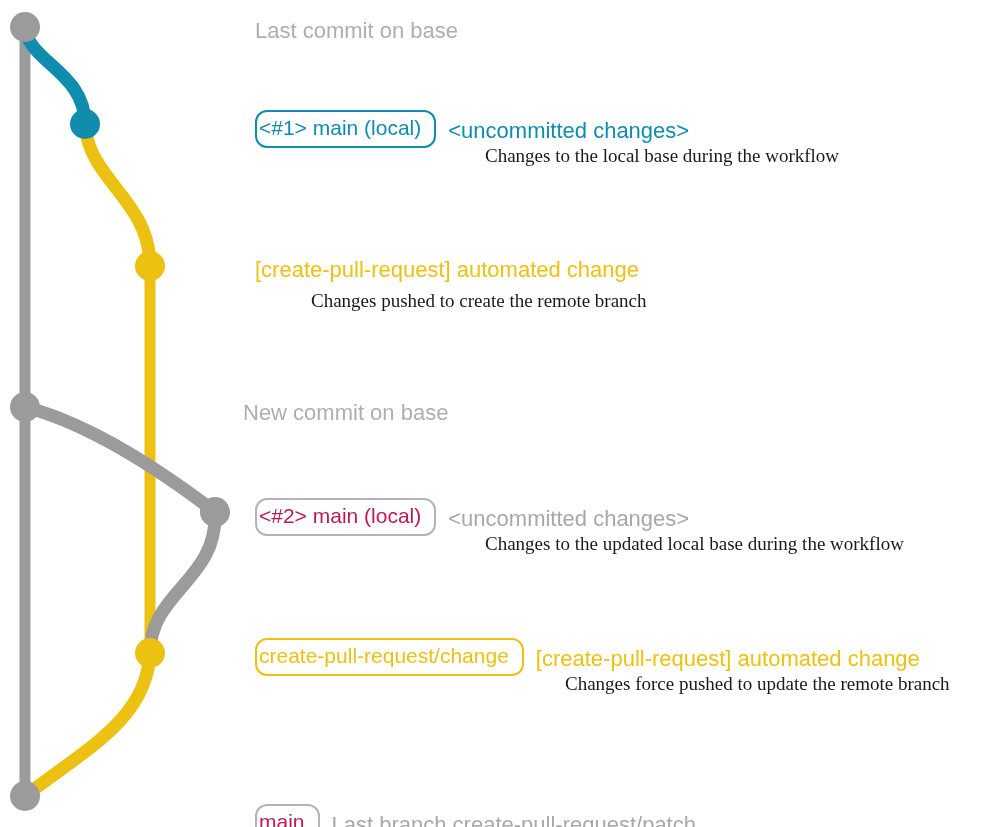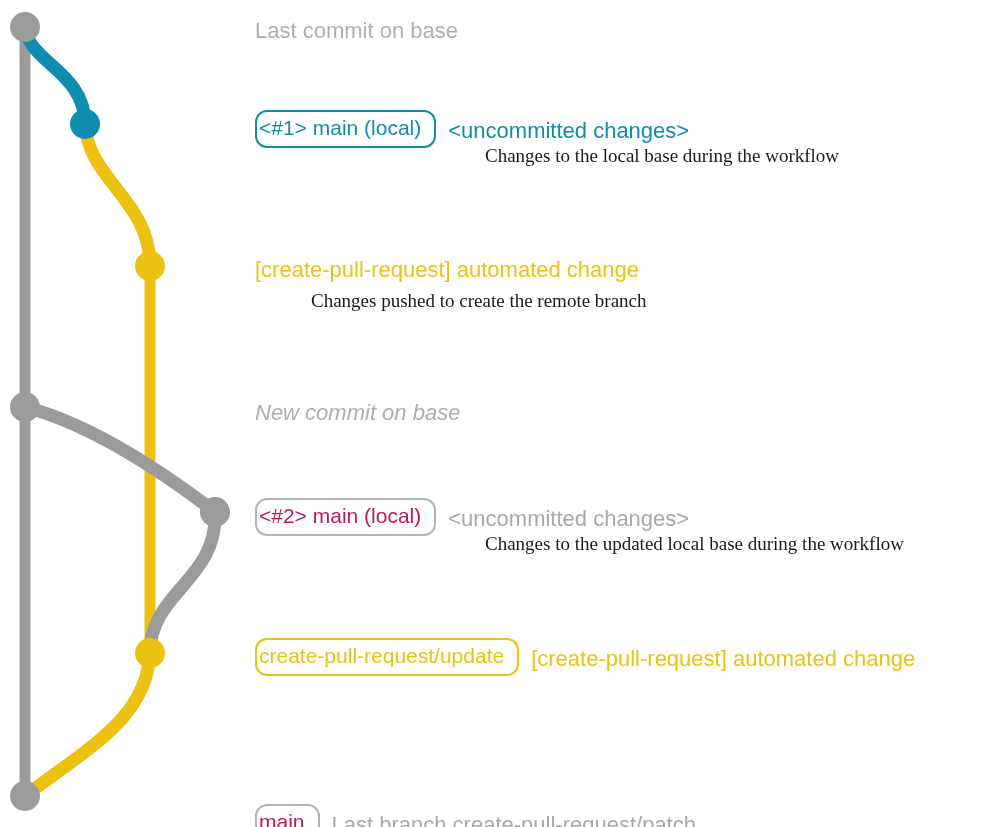--- a/index.html
+++ b/index.html
@@ -111,44 +111,45 @@
   </div>
   <div class="subtext" style="left:485px; top:145px;text-align:right;">Changes to the local base during the workflow</div>
 
   <div class="row" style="left:255px; top:253px;">
     <div class="headline-wrap">
       <span class="headline yellow">[create-pull-request] automated change</span>
     </div>
   </div>
   <div class="subtext" style="left:270px; top:290px;margin-left:41px;">Changes pushed to create the remote branch</div>
 
-  <div class="row" style="left:255px; top:396px;font-style:italic;">
+  <div class="row" style="left:243px; top:396px;">
     <div class="headline-wrap">
       <span class="headline gray-light">New commit on base</span>
     </div>
   </div>
 
   <div class="row" style="left:255px; top:498px;">
     <div class="badge-wrap">
       <span class="badge gray">&lt;#2&gt; main (local)</span>
     </div>
     <div class="headline-wrap">
       <span class="headline gray">&lt;uncommitted changes&gt;</span>
     </div>
   </div>
   <div class="subtext" style="left:485px; top:533px;">Changes to the updated local base during the workflow</div>
 
   <div class="row" style="left:255px; top:638px;">
     <div class="badge-wrap">
-      <span class="badge yellow">create-pull-request/update</span>
+      <span class="badge yellow">create-pull-request/change</span>
     </div>
     <div class="headline-wrap">
       <span class="headline yellow">[create-pull-request] automated change</span>
     </div>
   </div>
+  <div class="subtext" style="left:565px; top:673px;">Changes force pushed to update the remote branch</div>
 
   <div class="row" style="left:255px; top:804px;text-decoration:underline;">
     <div class="badge-wrap">
       <span class="badge gray">main</span>
     </div>
     <div class="headline-wrap">
       <span class="headline gray">Last branch create-pull-request/patch</span>
     </div>
   </div>
 

